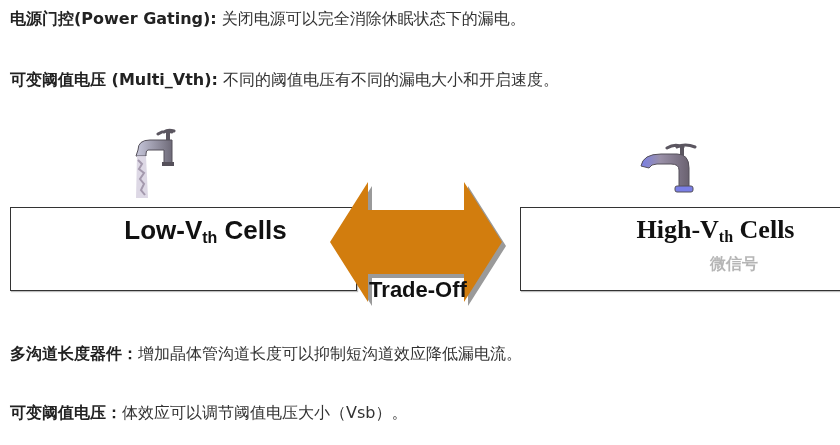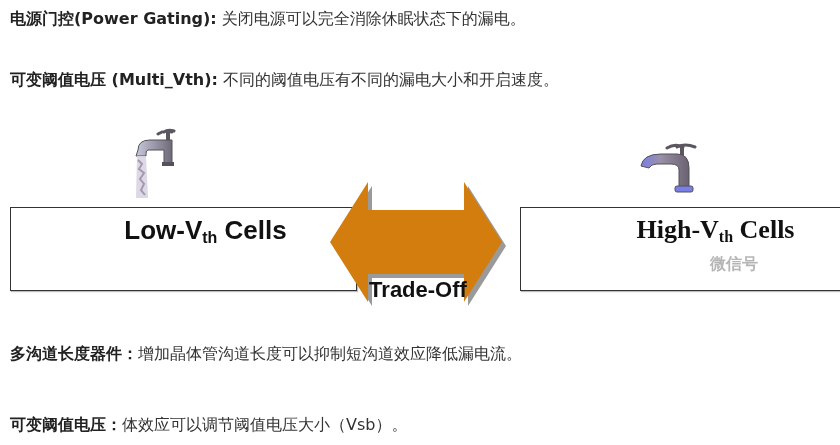--- a/index.html
+++ b/index.html
@@ -10,21 +10,21 @@
   }
   .para {
     position: absolute; left: 10px; margin: 0;
     font-size: 16px; line-height: 22px; white-space: nowrap;
     color: #333333;
   }
   .para b { font-weight: bold; color: #222222; }
   #p1 { top: 8px; }
   #p2 { top: 69px; }
   #p3 { top: 343px; }
-  #p4 { top: 414px; }
+  #p4 { top: 402px; }
 
   .figure { position: absolute; left: 0; top: 120px; width: 840px; height: 200px; }
 
   .cell-box {
     position: absolute; top: 87px; height: 82px; width: 301px;
     border: 1.5px solid #333333; background: #ffffff;
     box-shadow: 1px 1px 1px rgba(0,0,0,0.25);
     font-family: "Liberation Sans", "DejaVu Sans", sans-serif;
     text-align: center; color: #111111; padding-left: 44px;
   }

